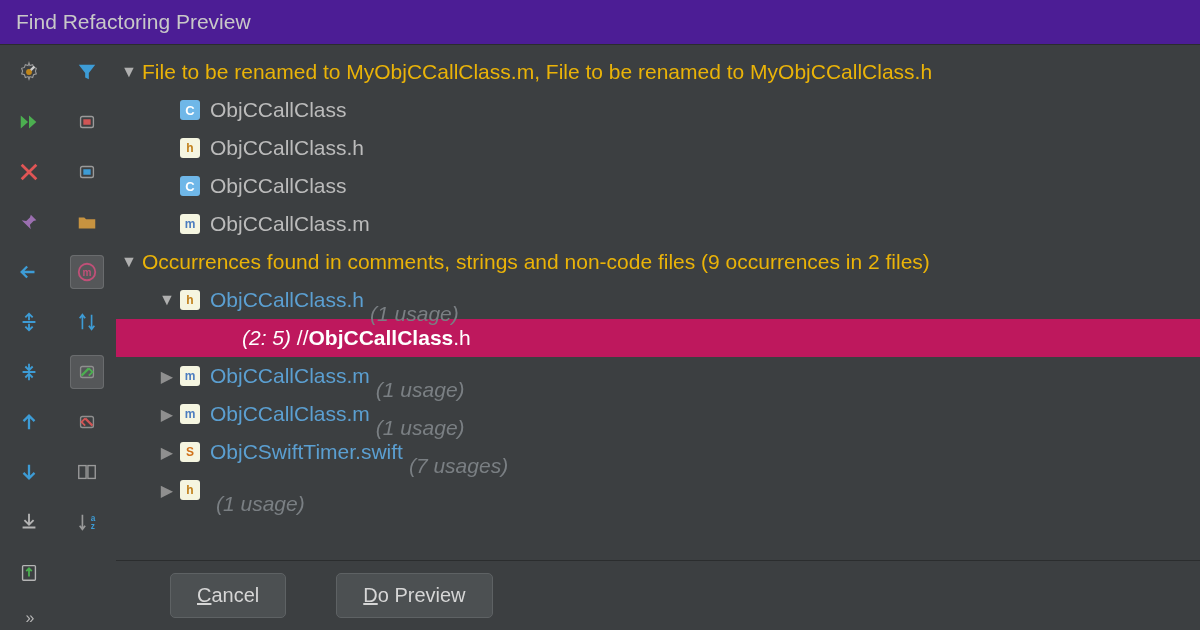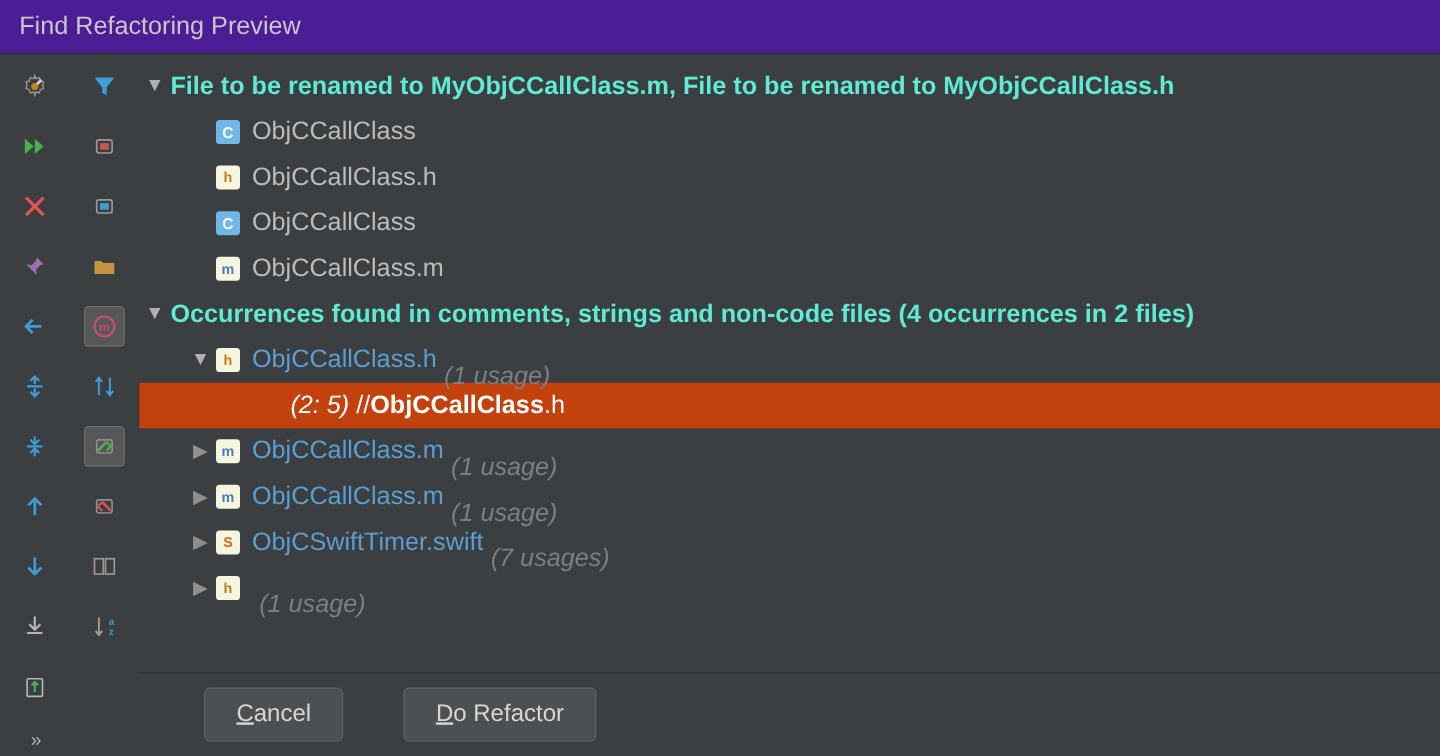--- a/index.html
+++ b/index.html
@@ -84,25 +84,25 @@
     position: relative;
     font-family: Arial, sans-serif;
   }
   .ficon.c { background: #6fb7e8; color: #fff; }
   .ficon.h { background: #f5f5e0; }
   .ficon.h::after { content: "h"; color: #c07f1a; font-size: 12px; position: absolute; }
   .ficon.m { background: #f5f5e0; }
   .ficon.m::after { content: "m"; color: #4b7cbf; font-size: 12px; position: absolute; }
   .ficon.s { background: #f5f5e0; }
   .ficon.s::after { content: "S"; color: #d0711a; font-size: 12px; position: absolute; }
-  .section-label { color: #5eead4; font-weight: 700; }
+  .section-label { color: #eab308; font-weight: 400; }
   .file-link { color: #5b9fd1; }
   .usage-count { color: #7a7f83; font-style: italic; margin-left: 6px; margin-top: 28px; }
   .tree-row.selected {
-    background: #c2410c;
+    background: #be185d;
     color: #fff;
   }
   .tree-row.selected .loc { color: #fff; font-style: italic; }
   .tree-row.selected .comment { color: #fff; }
   .tree-row.selected .bold { font-weight: 700; color: #fff; }
   .button-bar {
     position: absolute;
     bottom: 0;
     left: 116px;
     right: 0;
@@ -294,21 +294,21 @@
     <div class="tree-row">
       <span class="indent1"></span>
         <span class="arrow none"></span>
       <span class="ficon m"></span>
       <span>ObjCCallClass.m</span>
     </div>
 
     <div class="tree-row">
       <span class="indent0"></span>
       <span class="arrow expanded"></span>
-      <span class="section-label">Occurrences found in comments, strings and non-code files  (4 occurrences in 2 files)</span>
+      <span class="section-label">Occurrences found in comments, strings and non-code files  (9 occurrences in 2 files)</span>
     </div>
 
     <div class="tree-row">
       <span class="indent1"></span>
       <span class="arrow expanded"></span>
       <span class="ficon h"></span>
       <span class="file-link">ObjCCallClass.h</span>
       <span class="usage-count">(1 usage)</span>
     </div>
 
@@ -348,14 +348,14 @@
       <span class="arrow collapsed"></span>
       <span class="ficon h"></span>
       <span class="usage-count">(1 usage)</span>
     </div>
 
   </div>
 </div>
 
 <div class="button-bar">
   <button class="btn"><span class="ul">C</span><span>ancel</span></button>
-  <button class="btn"><span class="ul">D</span><span>o Refactor</span></button>
+  <button class="btn"><span class="ul">D</span><span>o Preview</span></button>
 </div>
 
 </body></html>

